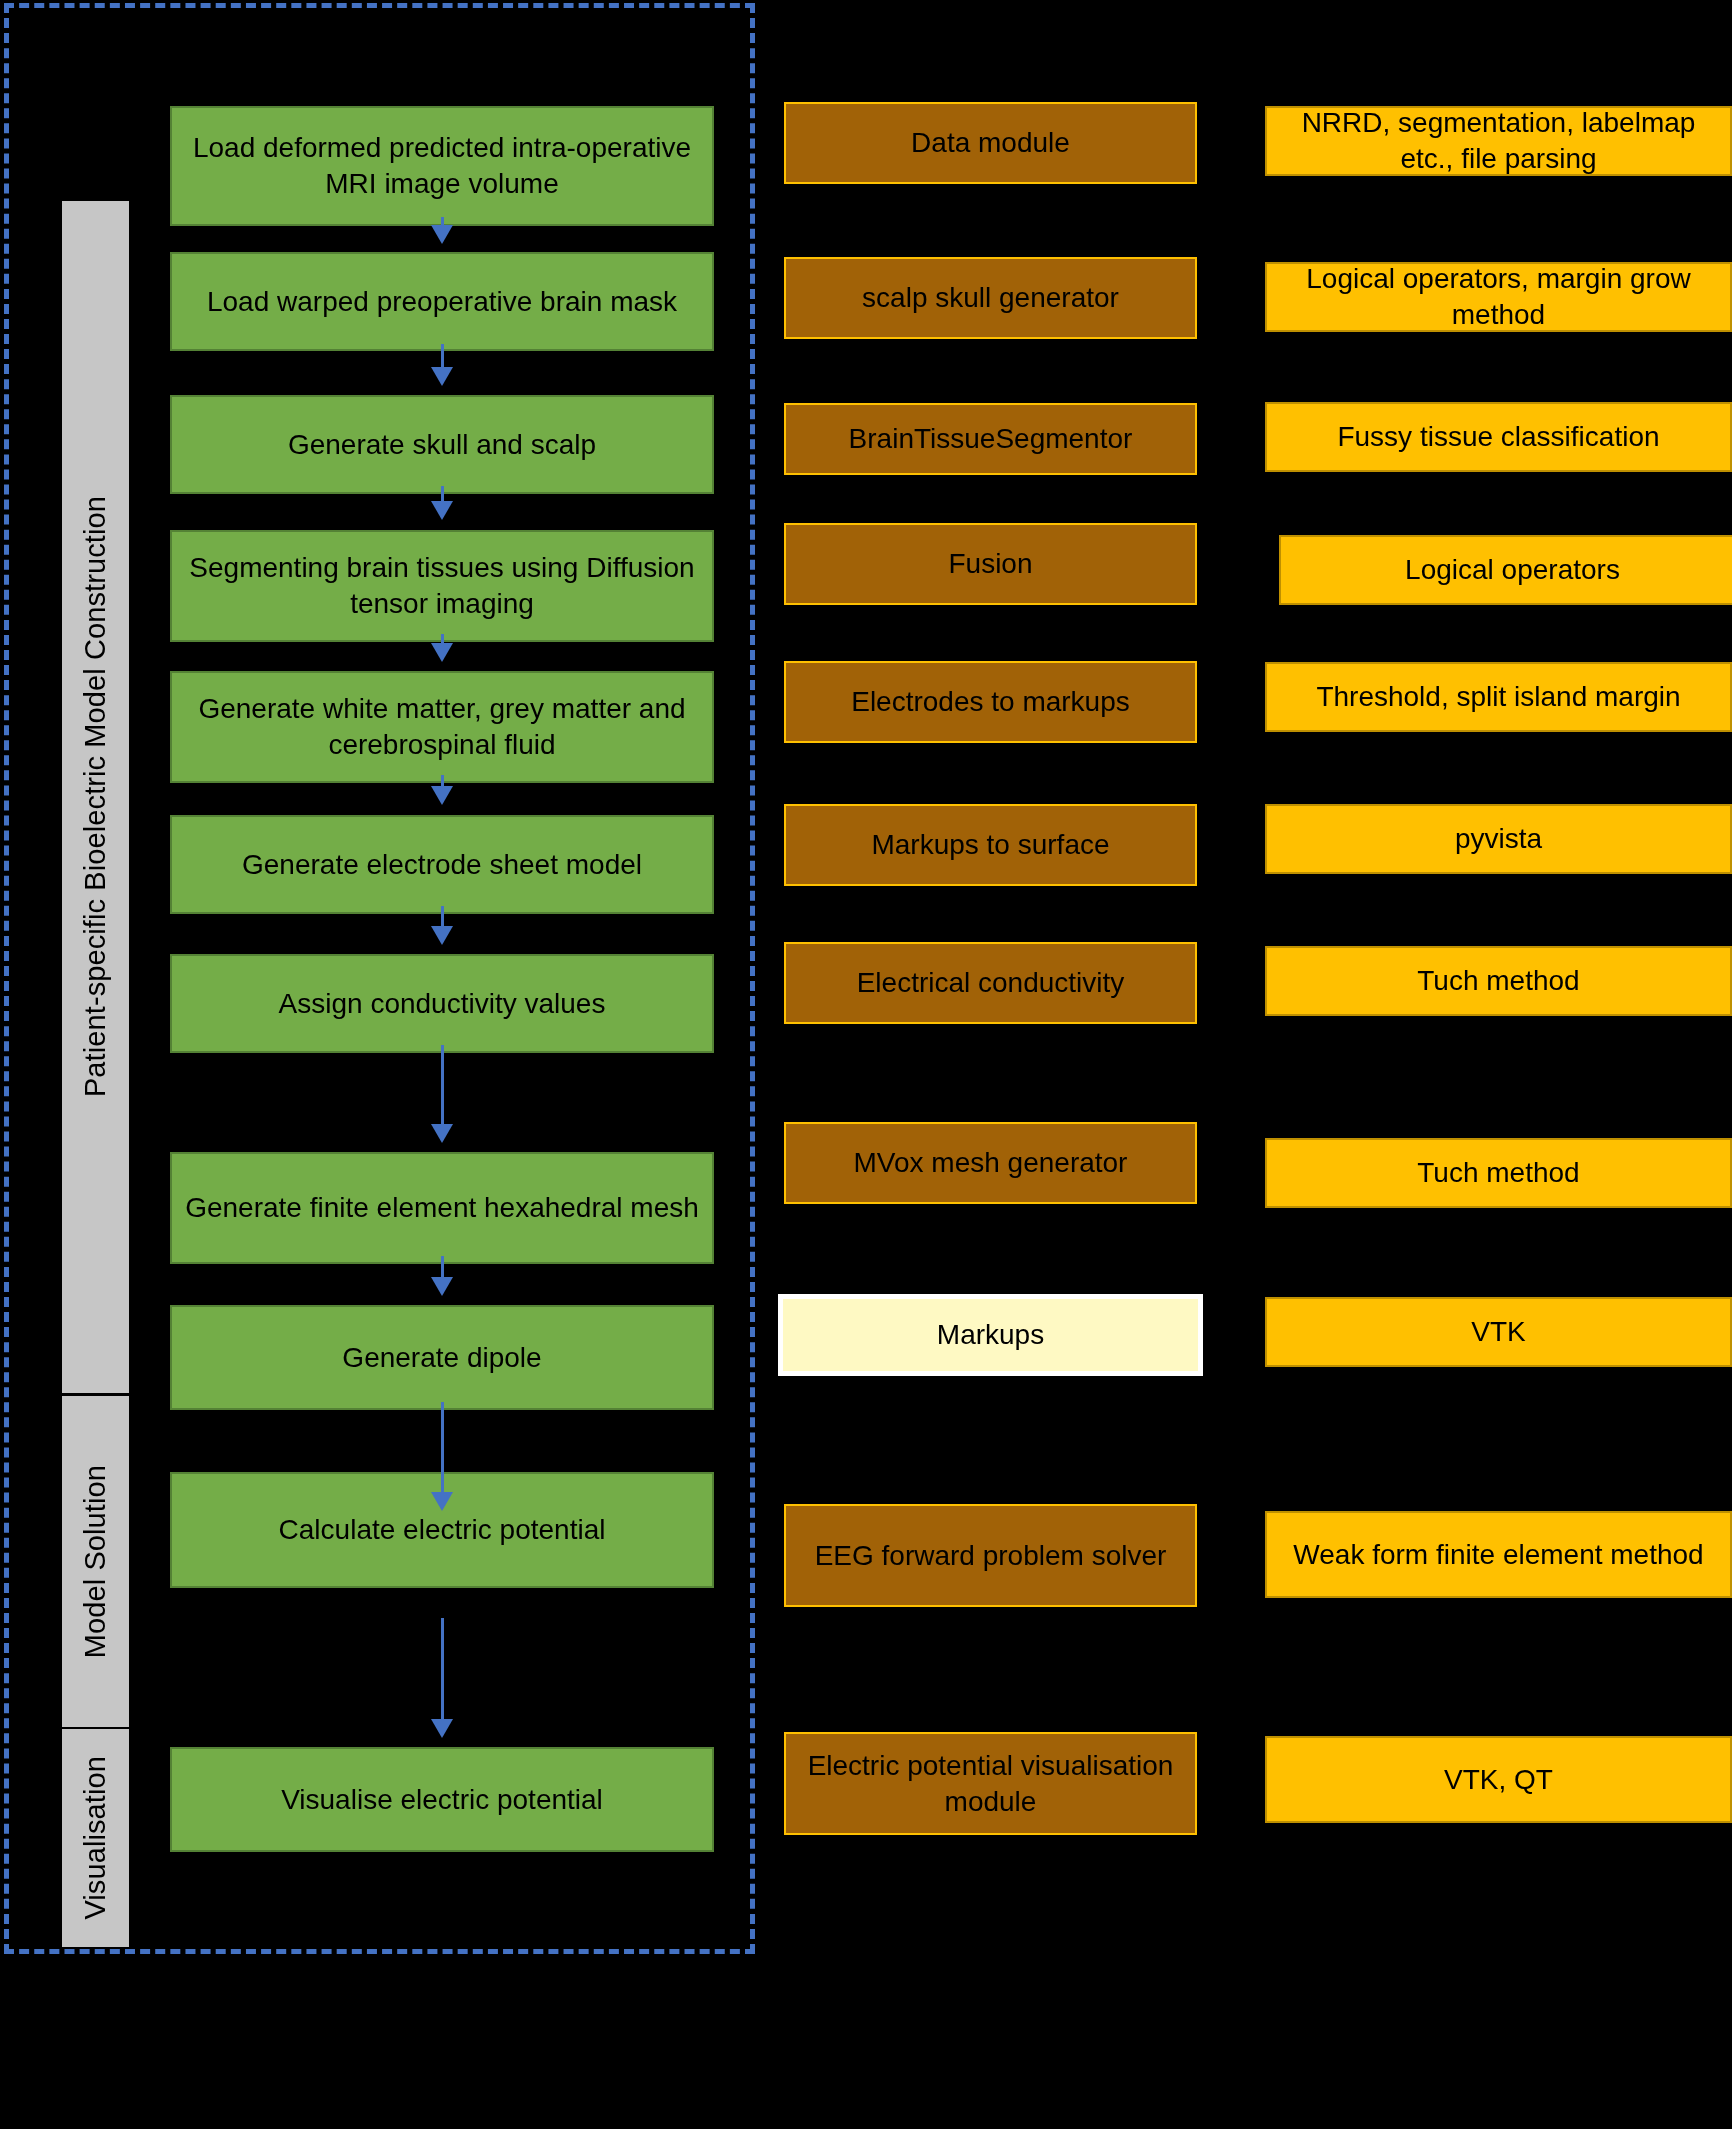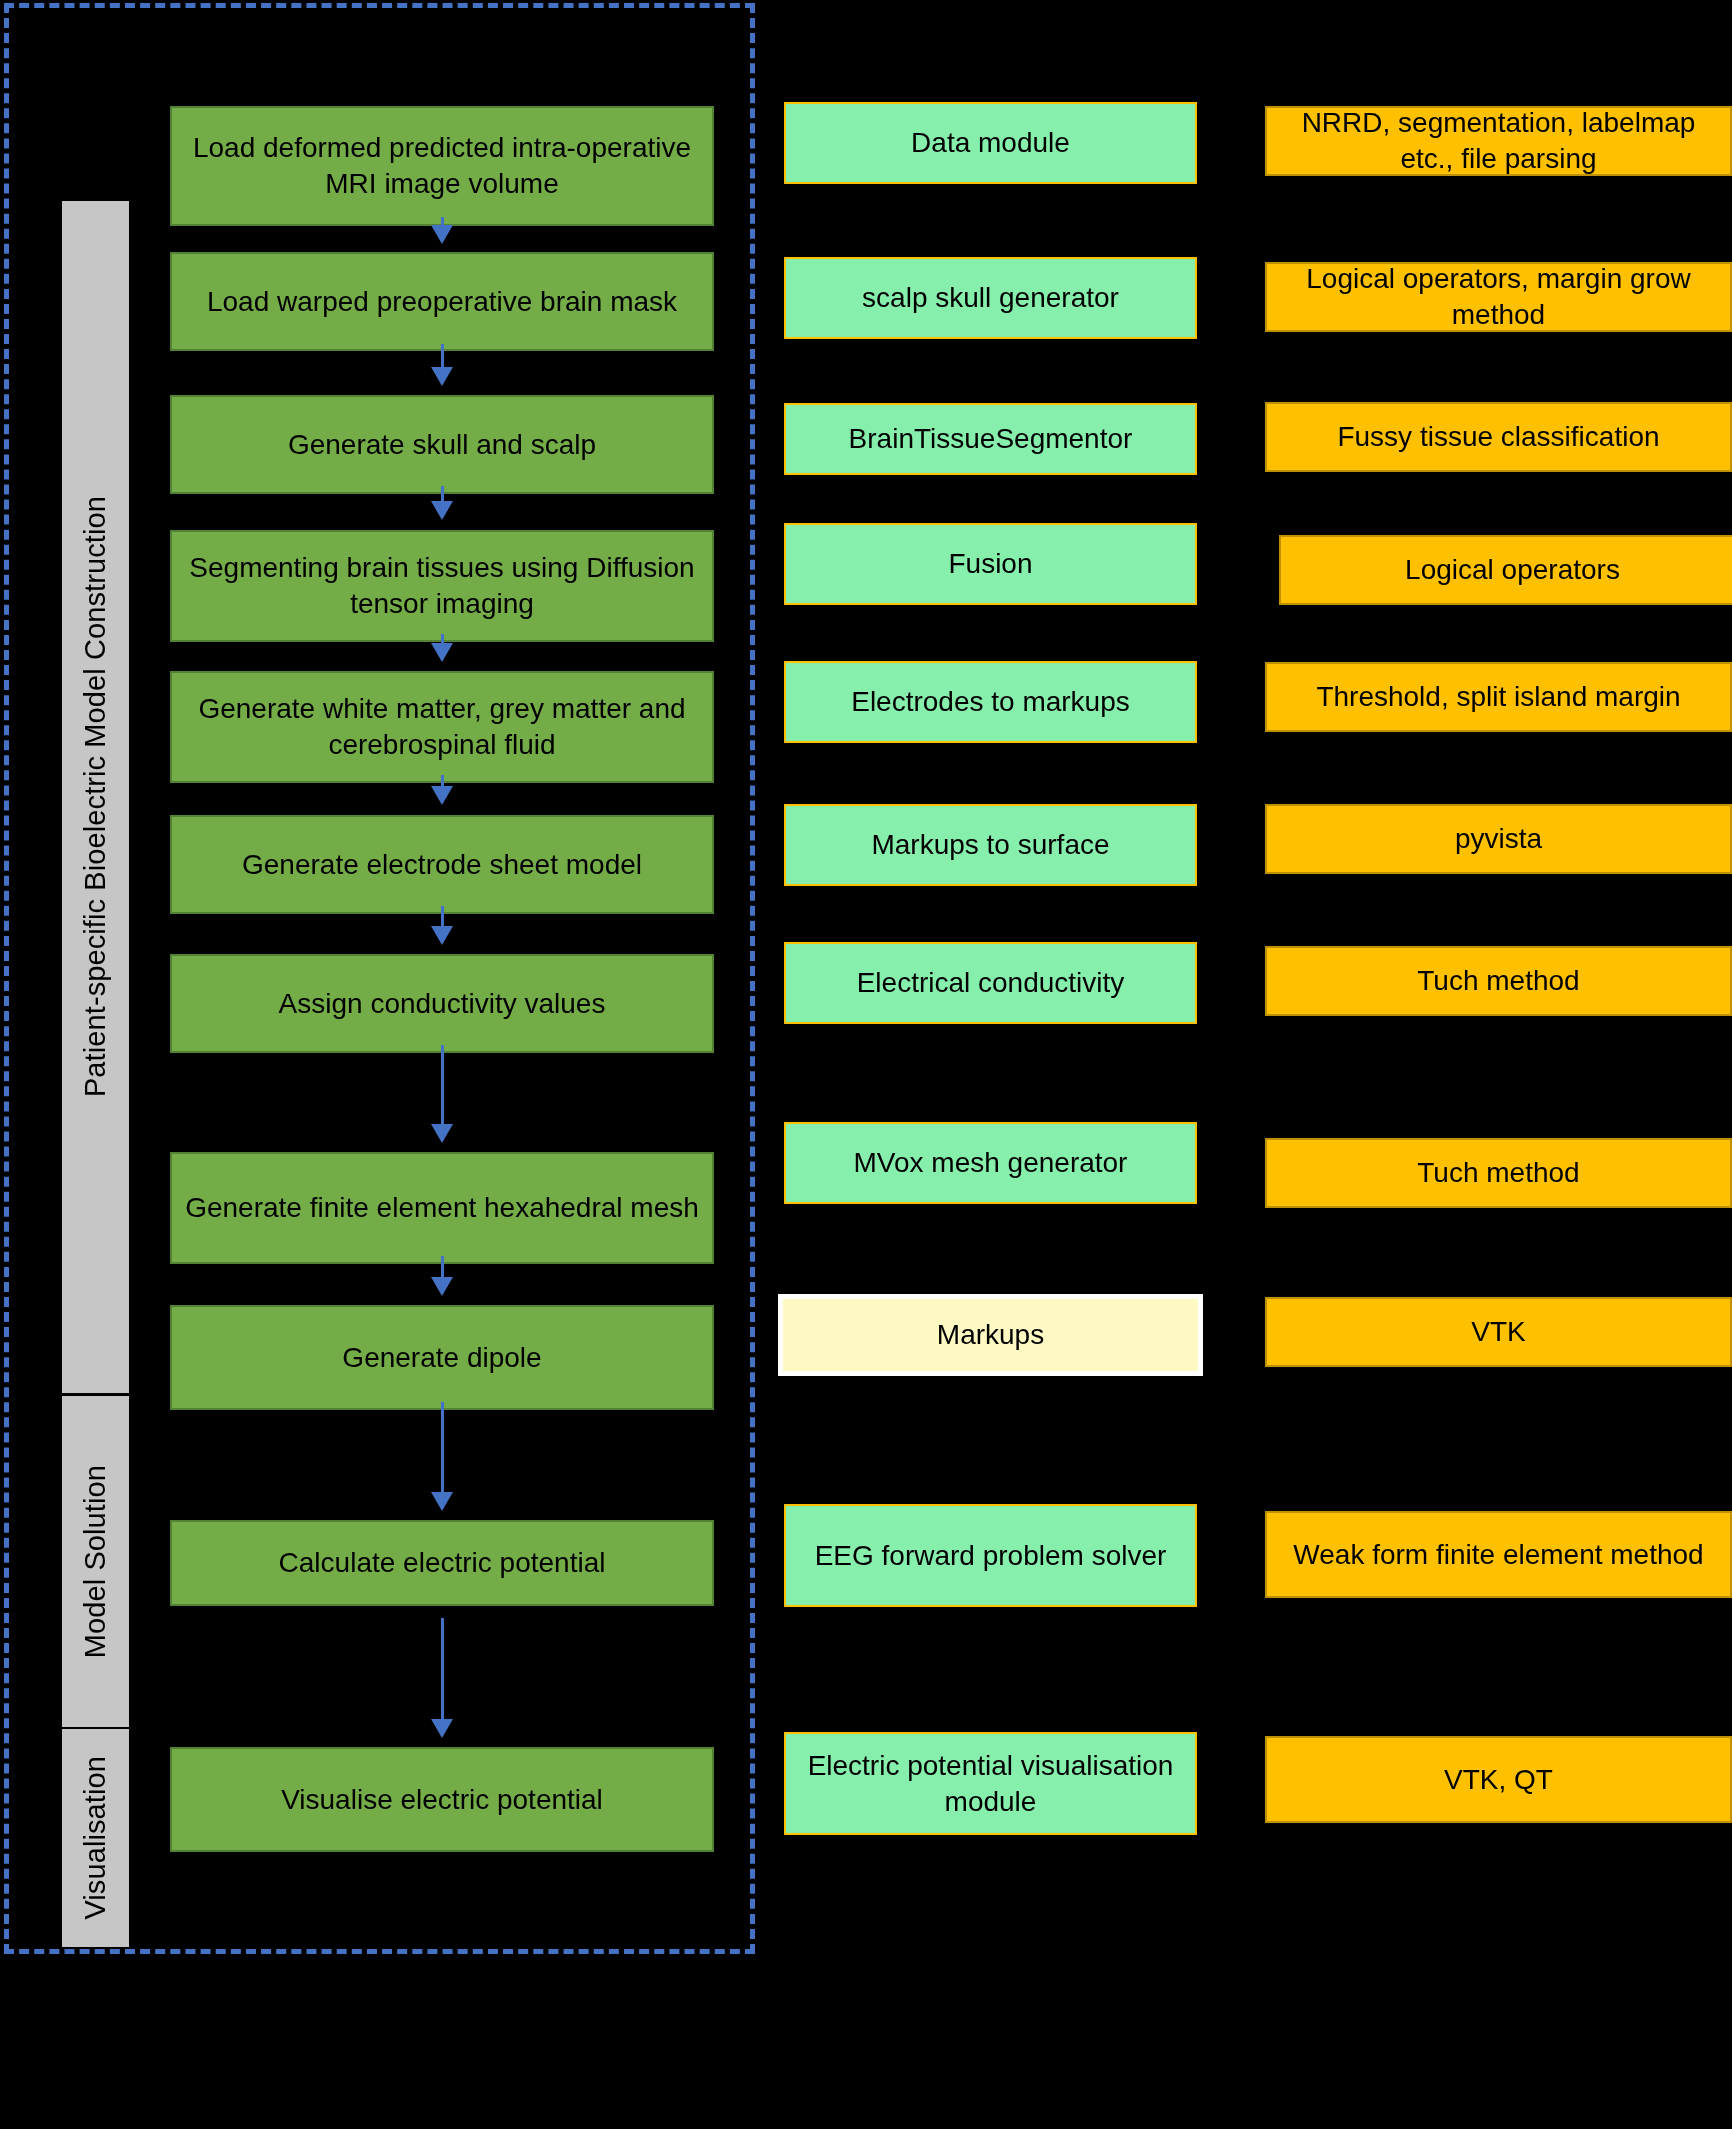--- a/index.html
+++ b/index.html
@@ -58,21 +58,21 @@
     line-height: 1.28;
     padding: 2.9px 10px;
   }
   .node.green {
     background: #74AD48;
     border: 2.2px solid #548235;
     font-size: 28px;
     margin-top: 8px;
   }
   .node.yellow {
-    background: #86efac;
+    background: #a16207;
     border: 2.2px solid #FFC000;
     font-size: 28px;
   }
   .node.orange {
     background: #FFC000;
     border: 2.9px solid #BF9000;
     font-size: 28px;
   }
   .node.gray {
     background: #fef9c3;
@@ -132,21 +132,21 @@
   <div class="node green" style="left:170px; top:663px; width:544px; height:112px;">Generate white matter, grey matter and cerebrospinal fluid</div>
 
   <div class="node green" style="left:170px; top:807px; width:544px; height:99px;">Generate electrode sheet model</div>
 
   <div class="node green" style="left:170px; top:946px; width:544px; height:99px;">Assign conductivity values</div>
 
   <div class="node green" style="left:170px; top:1144px; width:544px; height:112px;">Generate finite element hexahedral mesh</div>
 
   <div class="node green" style="left:170px; top:1297px; width:544px; height:105px;">Generate dipole</div>
 
-  <div class="node green" style="left:170px; top:1512px; width:544px; height:86px;">Calculate electric potential</div>
+  <div class="node green" style="left:170px; top:1464px; width:544px; height:116px;">Calculate electric potential</div>
 
   <div class="node green" style="left:170px; top:1739px; width:544px; height:105px;">Visualise electric potential</div>
 
   <div class="arrow" style="left:170px; top:217px; width:544px; height:27px;">
     <div class="stem" style="height:10px;"></div>
     <div class="head" style="top:8px;"></div>
   </div>
   <div class="arrow" style="left:170px; top:344px; width:544px; height:43px;">
     <div class="stem" style="height:23px;"></div>
     <div class="head" style="top:22.5px;"></div>

